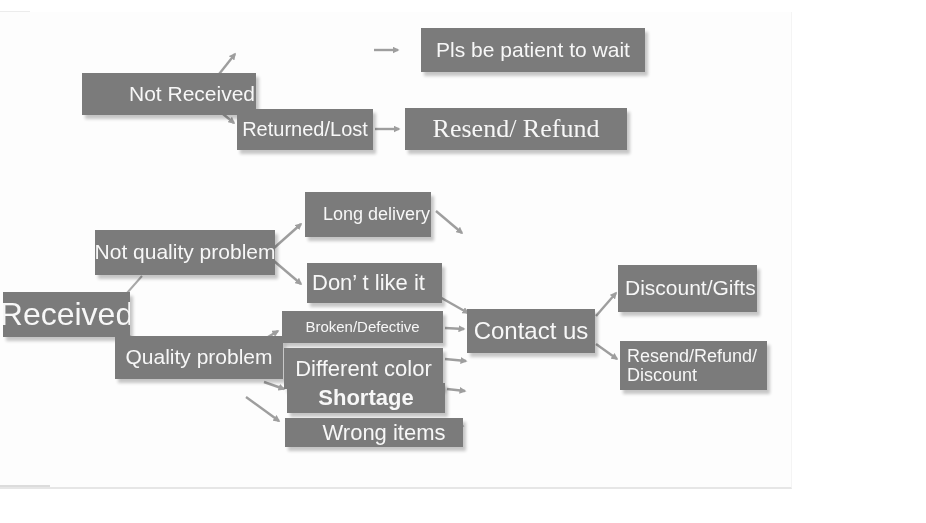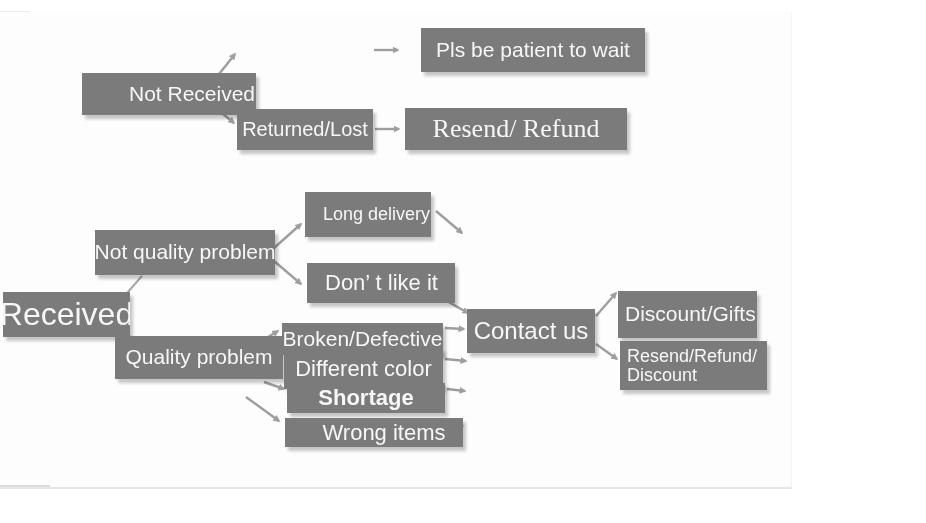--- a/index.html
+++ b/index.html
@@ -120,32 +120,32 @@
   <div class="node" style="left:405px; top:108px; width:222px; height:42px; font-size:26px;font-family:Liberation Serif, serif;">Resend/ Refund</div>
 
   <div class="node" style="left:3px; top:292px; width:127px; height:45px; font-size:32px;">Received</div>
 
   <div class="node" style="left:95px; top:230px; width:180px; height:45px; font-size:21px;">Not quality problem</div>
 
   <div class="node" style="left:95px; top:336px; width:168px; height:43px; font-size:21px;margin-left:20px;">Quality problem</div>
 
   <div class="node align-left" style="left:305px; top:192px; width:108px; height:45px; font-size:18px; padding-left:18px;">Long delivery</div>
 
-  <div class="node align-left" style="left:307px; top:263px; width:130px; height:40px; font-size:22px; padding-left:18px;">Don’ t like it</div>
+  <div class="node align-left" style="left:307px; top:263px; width:130px; height:40px; font-size:22px; padding-left:5px;">Don’ t like it</div>
 
-  <div class="node" style="left:282px; top:311px; width:161px; height:32px; font-size:21px;margin-top:12px;">Broken/Defective</div>
+  <div class="node" style="left:282px; top:311px; width:161px; height:32px; font-size:15px;">Broken/Defective</div>
 
   <div class="node" style="left:284px; top:348px; width:159px; height:41px; font-size:22px;">Different color</div>
 
   <div class="node" style="left:287px; top:383px; width:158px; height:30px; font-size:22px;font-weight:bold;">Shortage</div>
 
   <div class="node" style="left:285px; top:418px; width:158px; height:29px; font-size:22px;padding-left:20px;">Wrong items</div>
 
   <div class="node" style="left:467px; top:309px; width:128px; height:44px; font-size:24px;">Contact us</div>
 
-  <div class="node align-left" style="left:618px; top:265px; width:139px; height:47px; font-size:21px; padding-left:7px; box-sizing:border-box;margin-top:26px;">Discount/Gifts</div>
+  <div class="node align-left" style="left:618px; top:265px; width:139px; height:47px; font-size:21px; padding-left:7px; box-sizing:border-box;">Discount/Gifts</div>
 
   <div class="node multiline" style="left:620px; top:341px; width:147px; height:49px; font-size:18px; padding-left:7px; box-sizing:border-box;">
     <div>Resend/Refund/</div>
     <div>Discount</div>
   </div>
 
 </div>
 
 </body></html>

